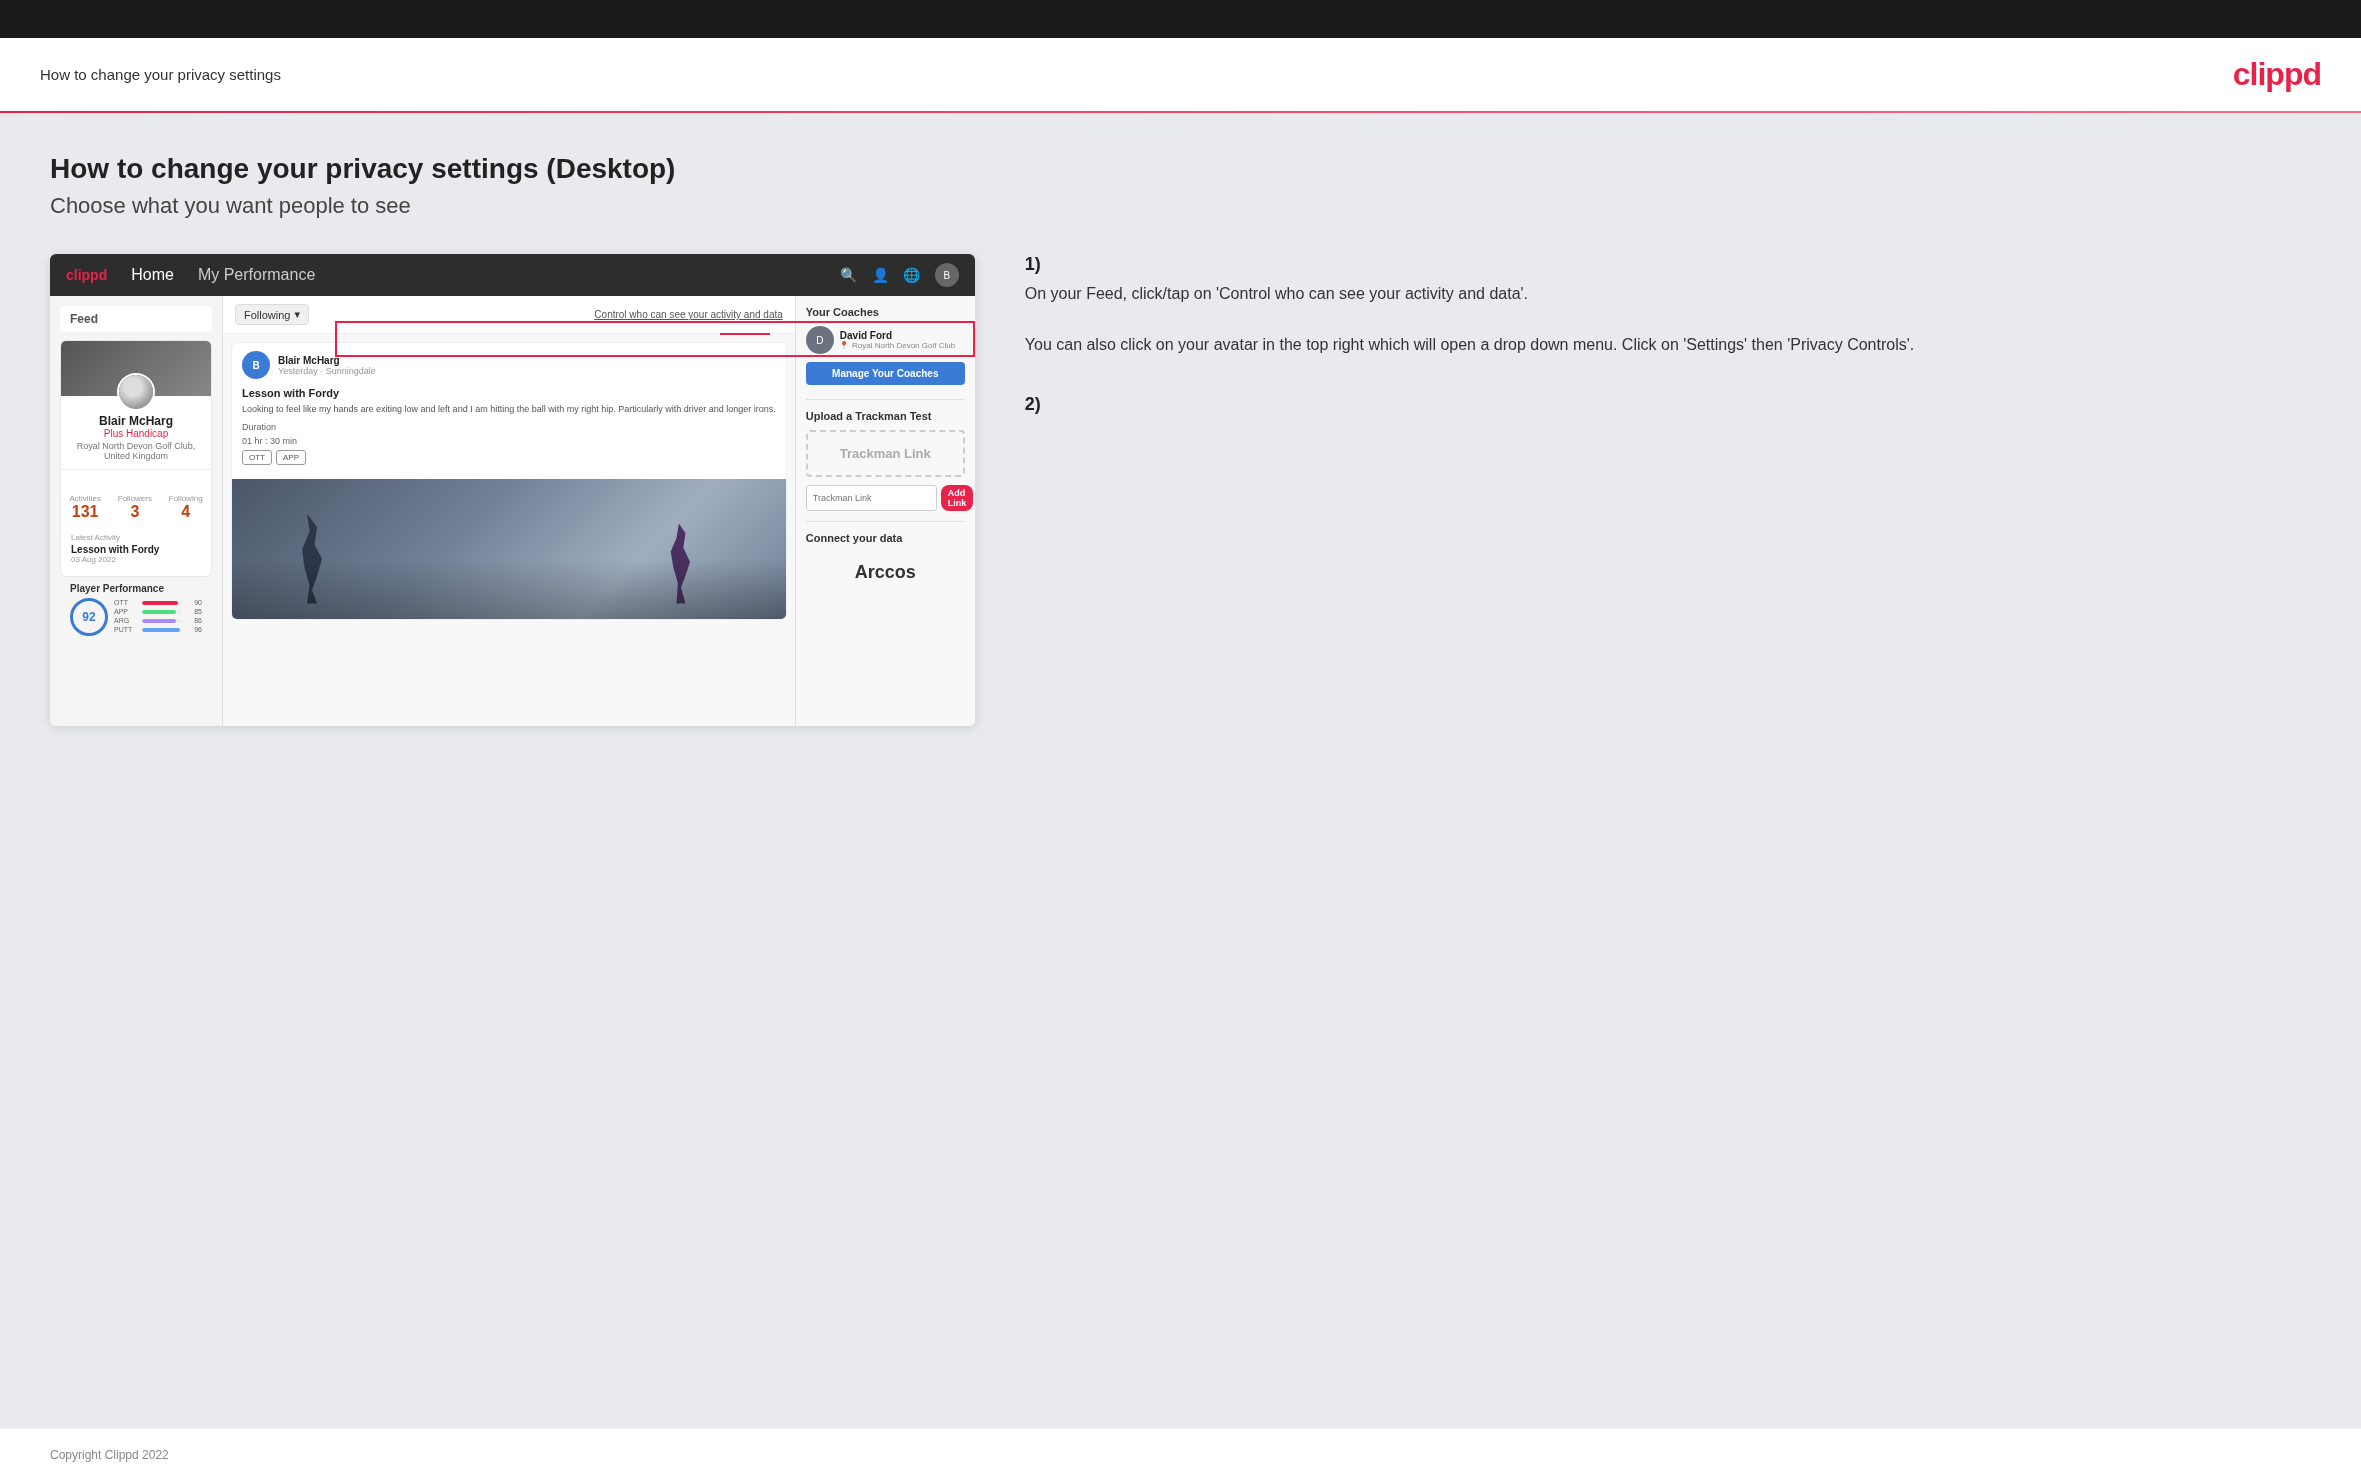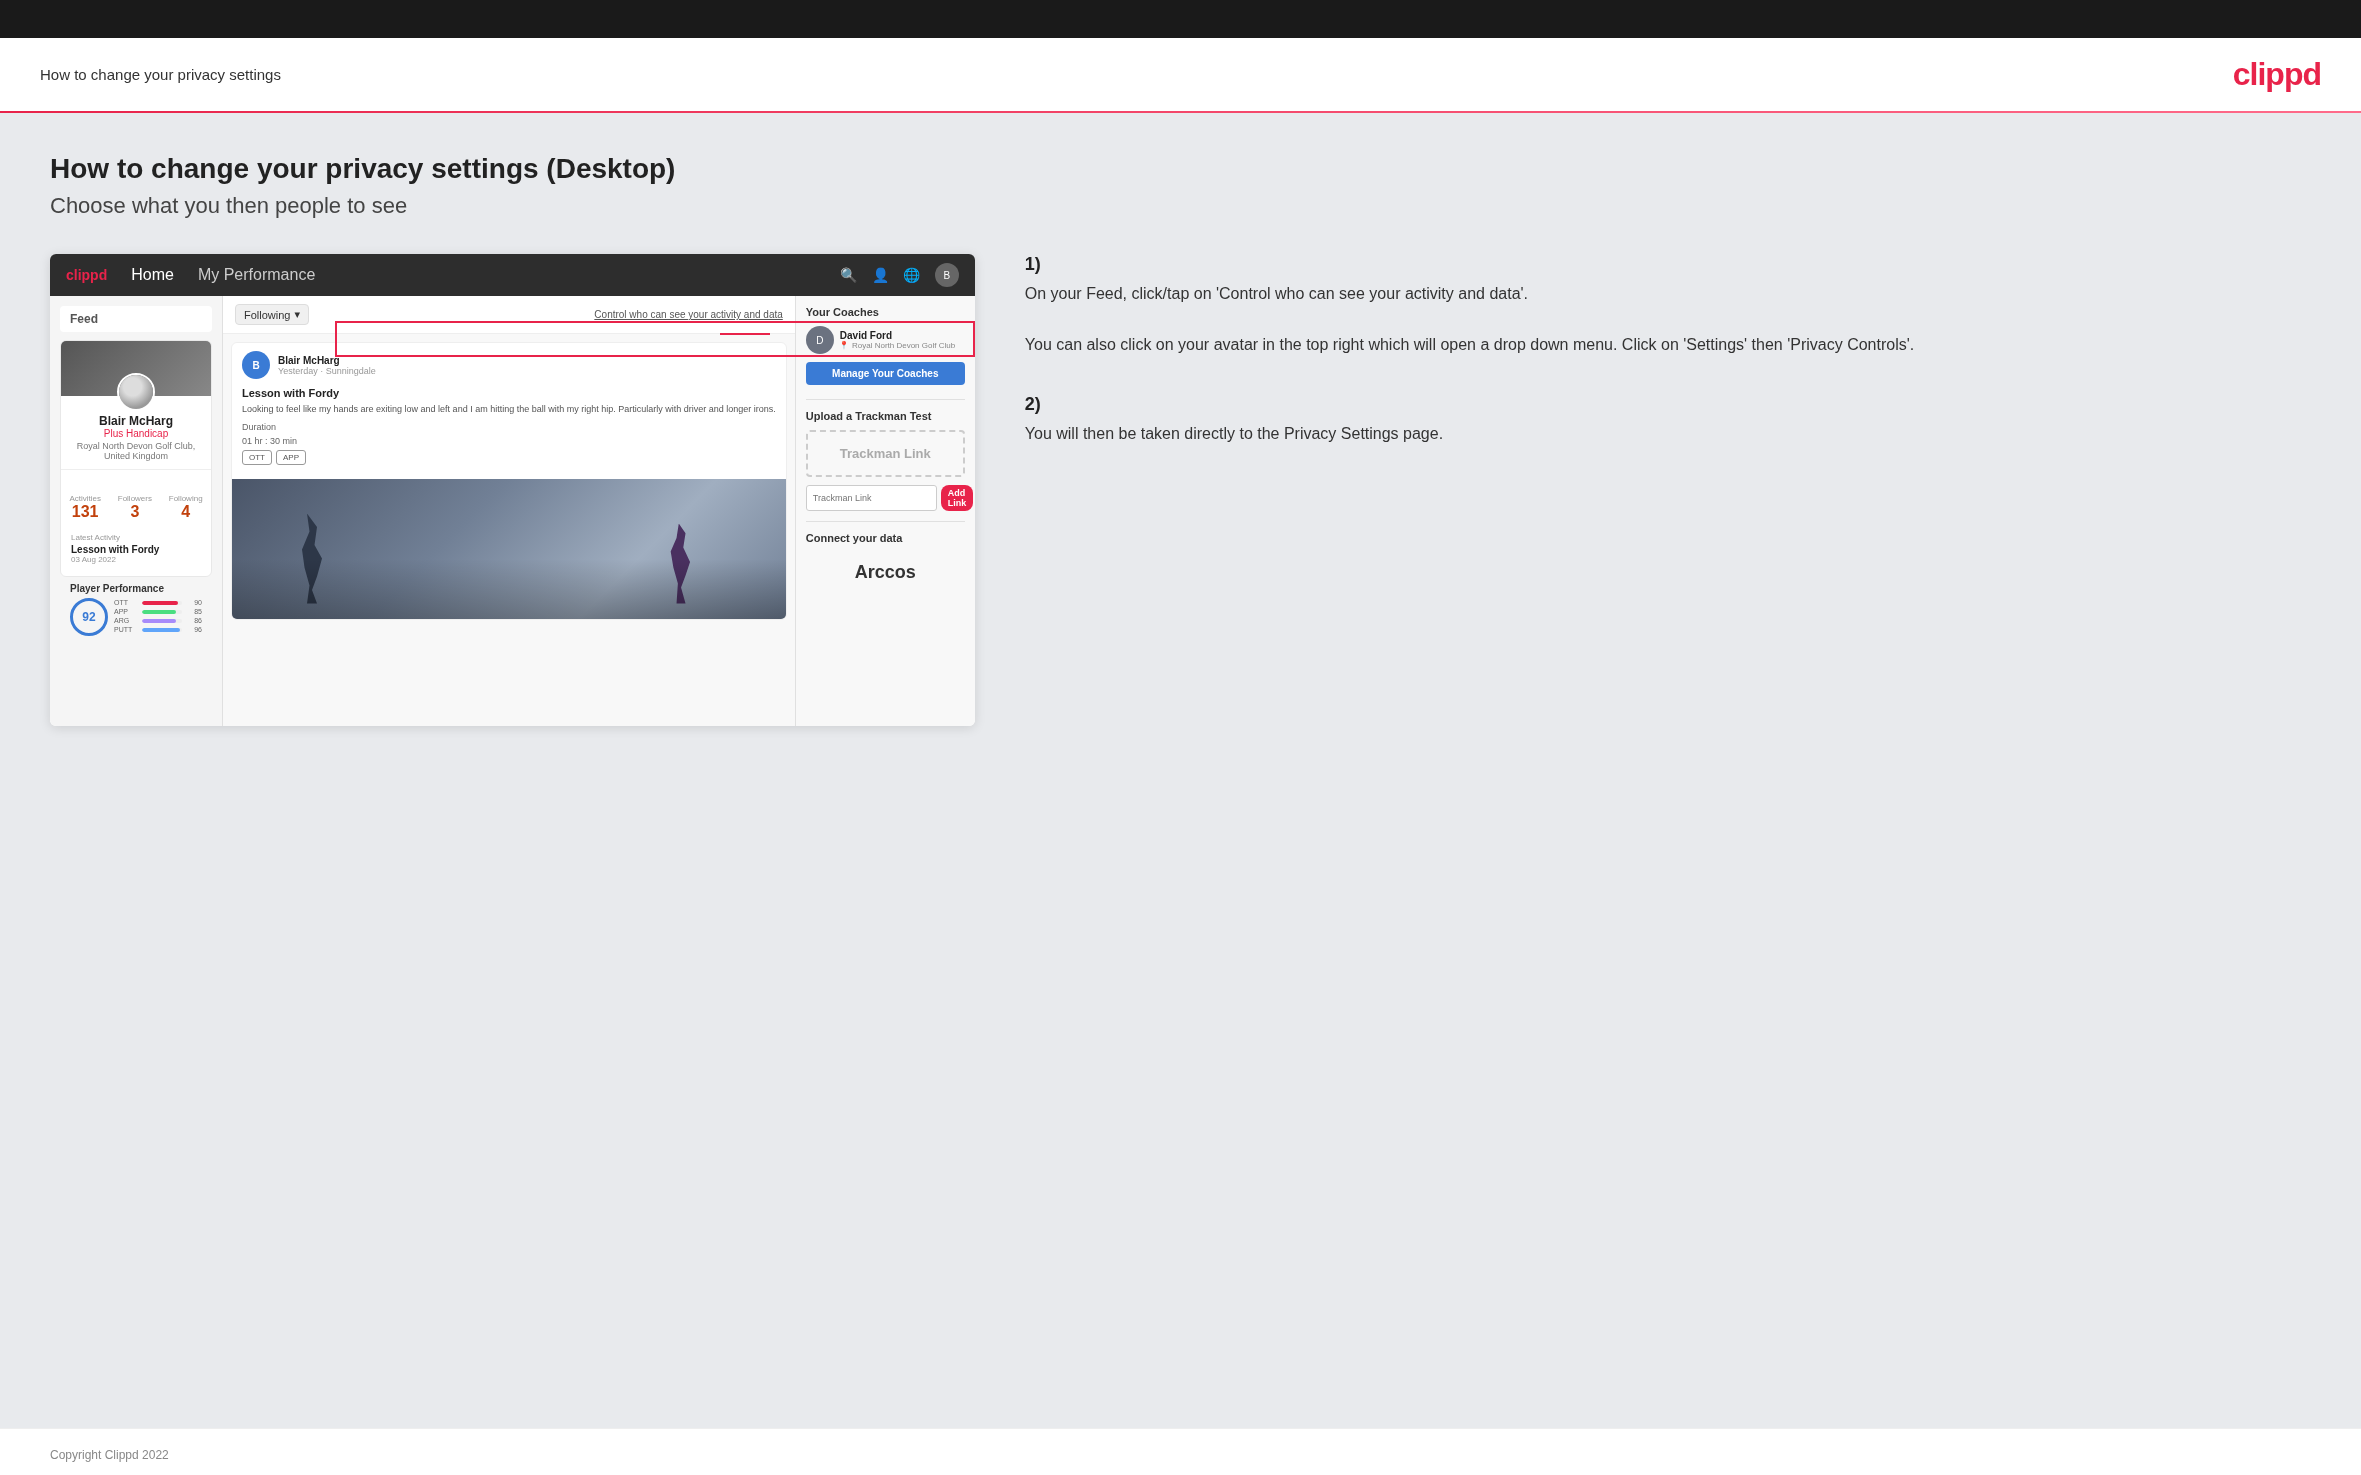--- a/index.html
+++ b/index.html
@@ -597,21 +597,21 @@
 <div class="top-bar"></div>
 
 <div class="header">
   <span class="header-title">How to change your privacy settings</span>
   <span class="clippd-logo">clippd</span>
 </div>
 <div class="header-divider"></div>
 
 <div class="main-content">
   <h1 class="page-heading">How to change your privacy settings (Desktop)</h1>
-  <p class="page-subheading">Choose what you then people to see</p>
+  <p class="page-subheading">Choose what you want people to see</p>
 
   <div class="content-row">
 
     <div class="annotation-container">
       <div class="app-ui">
 
         <div class="app-nav">
           <span class="app-nav-logo">clippd</span>
           <span class="app-nav-item active">Home</span>
           <span class="app-nav-item">My Performance</span>
@@ -775,21 +775,20 @@
       <div class="arrow-line"></div>
     </div>
 
     <div class="instructions">
       <div class="instruction-item">
         <div class="instruction-number">1)</div>
         <div class="instruction-text">On your Feed, click/tap on 'Control who can see your activity and data'.<br><br>You can also click on your avatar in the top right which will open a drop down menu. Click on 'Settings' then 'Privacy Controls'.</div>
       </div>
       <div class="instruction-item">
         <div class="instruction-number">2)</div>
-        <div class="instruction-text">You will then be taken directly to the Privacy Settings page.</div>
       </div>
     </div>
 
   </div>
 </div>
 
 <div class="footer">
   <span class="footer-text">Copyright Clippd 2022</span>
 </div>
 

